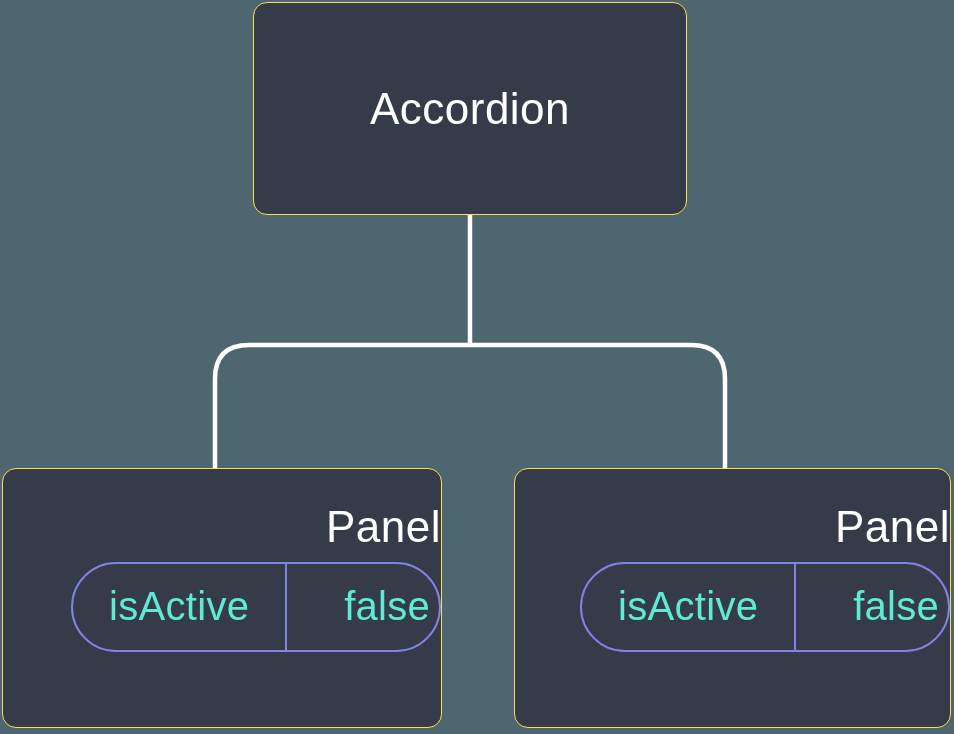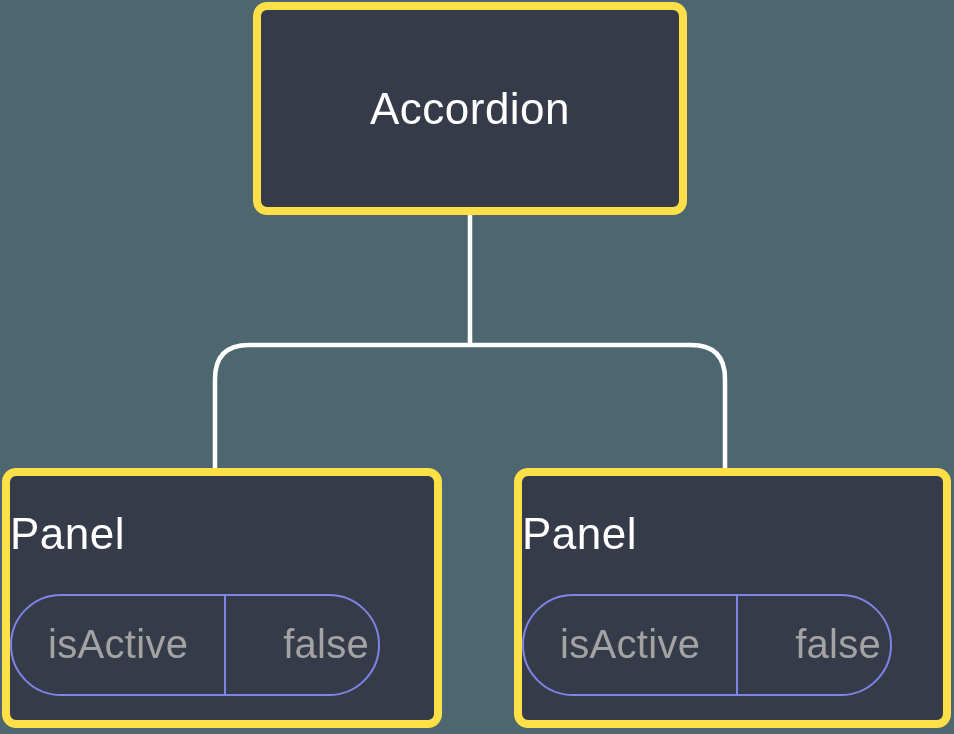--- a/index.html
+++ b/index.html
@@ -20,21 +20,21 @@
     left: 0;
     top: 0;
     width: 954px;
     height: 734px;
     display: block;
   }
   .node {
     position: absolute;
     box-sizing: border-box;
     background: #353B48;
-    border: 8px solid #fde047;
+    border: 1px solid #fde047;
     border-radius: 14px;
   }
   .node--root {
     left: 253px;
     top: 2px;
     width: 434px;
     height: 213px;
     display: flex;
     align-items: center;
     justify-content: center;
@@ -44,42 +44,42 @@
     font-size: 44px;
     font-weight: 500;
     letter-spacing: 0.5px;
     white-space: nowrap;
   }
   .node--panel {
     top: 468px;
     height: 260px;
     display: flex;
     flex-direction: column;
-    align-items: flex-start;
+    align-items: flex-end;
   }
   .node--panel-left  { left: 2px;   width: 440px; }
   .node--panel-right { left: 514px; width: 437px; }
   .panel-title {
     margin-top: 32px;
     line-height: 1.2;
     color: #FFFFFF;
     font-size: 44px;
     font-weight: 500;
     letter-spacing: 0.5px;
   }
   .prop-pill {
     box-sizing: border-box;
-    margin-top: 33px;
+    margin-top: 8px;
     width: 370px;
-    height: 102px;
+    height: 90px;
     border: 2.5px solid #7E85E6;
     border-radius: 60px;
     display: flex;
     align-items: stretch;
-    color: #a3a3a3;
+    color: #5eead4;
     font-size: 40px;
     letter-spacing: 0.3px;
   }
   .prop-cell {
     display: flex;
     align-items: center;
     justify-content: center;
     white-space: nowrap;
   }
   .prop-cell--name {

